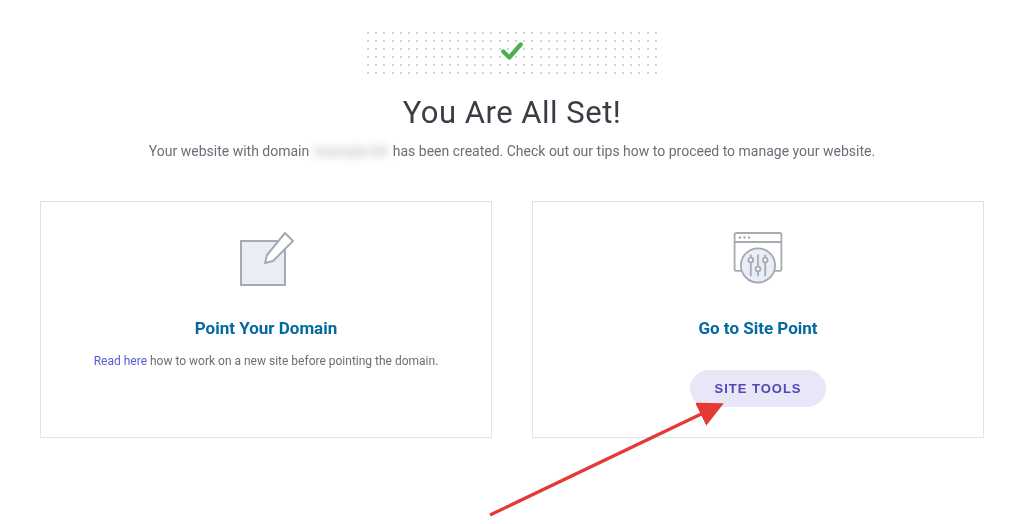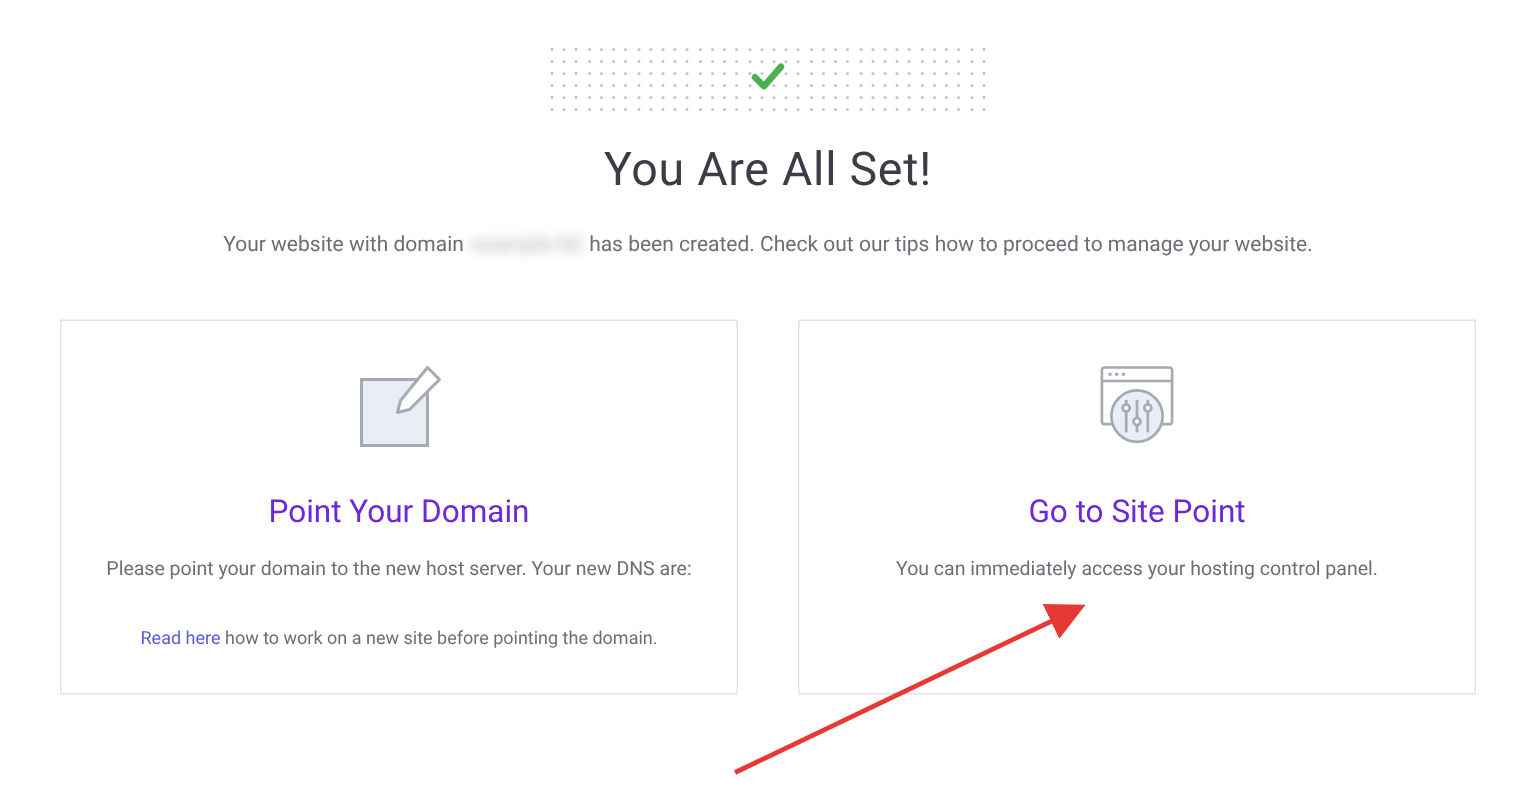--- a/index.html
+++ b/index.html
@@ -32,21 +32,21 @@
       position: absolute;
       left: 50%;
       transform: translateX(-50%);
       color: #4caf50;
     }
     .heading {
       text-align: center;
       font-size: 31px;
       font-weight: 400;
       color: #3a3d45;
-      margin-bottom: 24px;
+      margin-bottom: 12px;
       letter-spacing: 0.5px;
     }
     .subheading {
       text-align: center;
       font-size: 14px;
       color: #6b6e76;
       margin-bottom: 42px;
     }
     .blurred-domain {
       display: inline-block;
@@ -68,23 +68,23 @@
       text-align: center;
     }
     .card-icon {
       margin: 0 auto 22px;
       display: flex;
       align-items: center;
       justify-content: center;
       height: 72px;
     }
     .card-title {
-      font-size: 21px;
-      font-weight: 400;
-      color: #6d28d9;
+      font-size: 17px;
+      font-weight: 700;
+      color: #0369a1;
       margin-bottom: 16px;
     }
     .card-desc {
       font-size: 13px;
       color: #6b6e76;
       margin-bottom: 28px;
       line-height: 1.5;
     }
     .dns-box {
       display: inline-block;
@@ -373,21 +373,20 @@
 
   <div class="cards">
     <div class="card">
       <div class="card-icon">
         <svg width="70" height="70" viewBox="0 0 70 70">
           <rect x="10" y="16" width="44" height="44" fill="#e9eef6" stroke="#a6aab2" stroke-width="2"></rect>
           <path d="M54 8 L62 16 L42 36 L34 38 L36 30 Z" fill="#ffffff" stroke="#a6aab2" stroke-width="2" stroke-linejoin="round"></path>
         </svg>
       </div>
       <div class="card-title">Point Your Domain</div>
-      <div class="card-desc">Please point your domain to the new host server. Your new DNS are:</div>
       <div class="read-here-row">
         <a href="#" class="read-here-link">Read here</a><span> how to work on a new site before pointing the domain.</span>
       </div>
     </div>
 
     <div class="card">
       <div class="card-icon">
         <svg width="72" height="72" viewBox="0 0 80 80">
           <rect x="14" y="10" width="52" height="42" rx="2" fill="none" stroke="#a6aab2" stroke-width="2"></rect>
           <line x1="14" y1="20" x2="66" y2="20" stroke="#a6aab2" stroke-width="2"></line>
@@ -397,21 +396,21 @@
           <circle cx="40" cy="46" r="19" fill="#e9eef6" stroke="#a6aab2" stroke-width="2"></circle>
           <line x1="32" y1="34" x2="32" y2="58" stroke="#a6aab2" stroke-width="2"></line>
           <line x1="40" y1="34" x2="40" y2="58" stroke="#a6aab2" stroke-width="2"></line>
           <line x1="48" y1="34" x2="48" y2="58" stroke="#a6aab2" stroke-width="2"></line>
           <circle cx="32" cy="40" r="2.6" fill="#ffffff" stroke="#a6aab2" stroke-width="2"></circle>
           <circle cx="40" cy="50" r="2.6" fill="#ffffff" stroke="#a6aab2" stroke-width="2"></circle>
           <circle cx="48" cy="40" r="2.6" fill="#ffffff" stroke="#a6aab2" stroke-width="2"></circle>
         </svg>
       </div>
       <div class="card-title">Go to Site Point</div>
-      <div class="card-desc">You can immediately access your hosting control panel.</div>
+      <button class="site-tools-btn">SITE TOOLS</button>
     </div>
   </div>
 </div>
 
 <svg class="arrow-annotation" width="260" height="130" viewBox="0 0 260 130">
   <defs>
     <marker id="arrowhead" markerWidth="8" markerHeight="8" refX="6" refY="4" orient="auto">
       <polygon points="0 0, 8 4, 0 8" fill="#e53935"></polygon>
     </marker>
   </defs>

